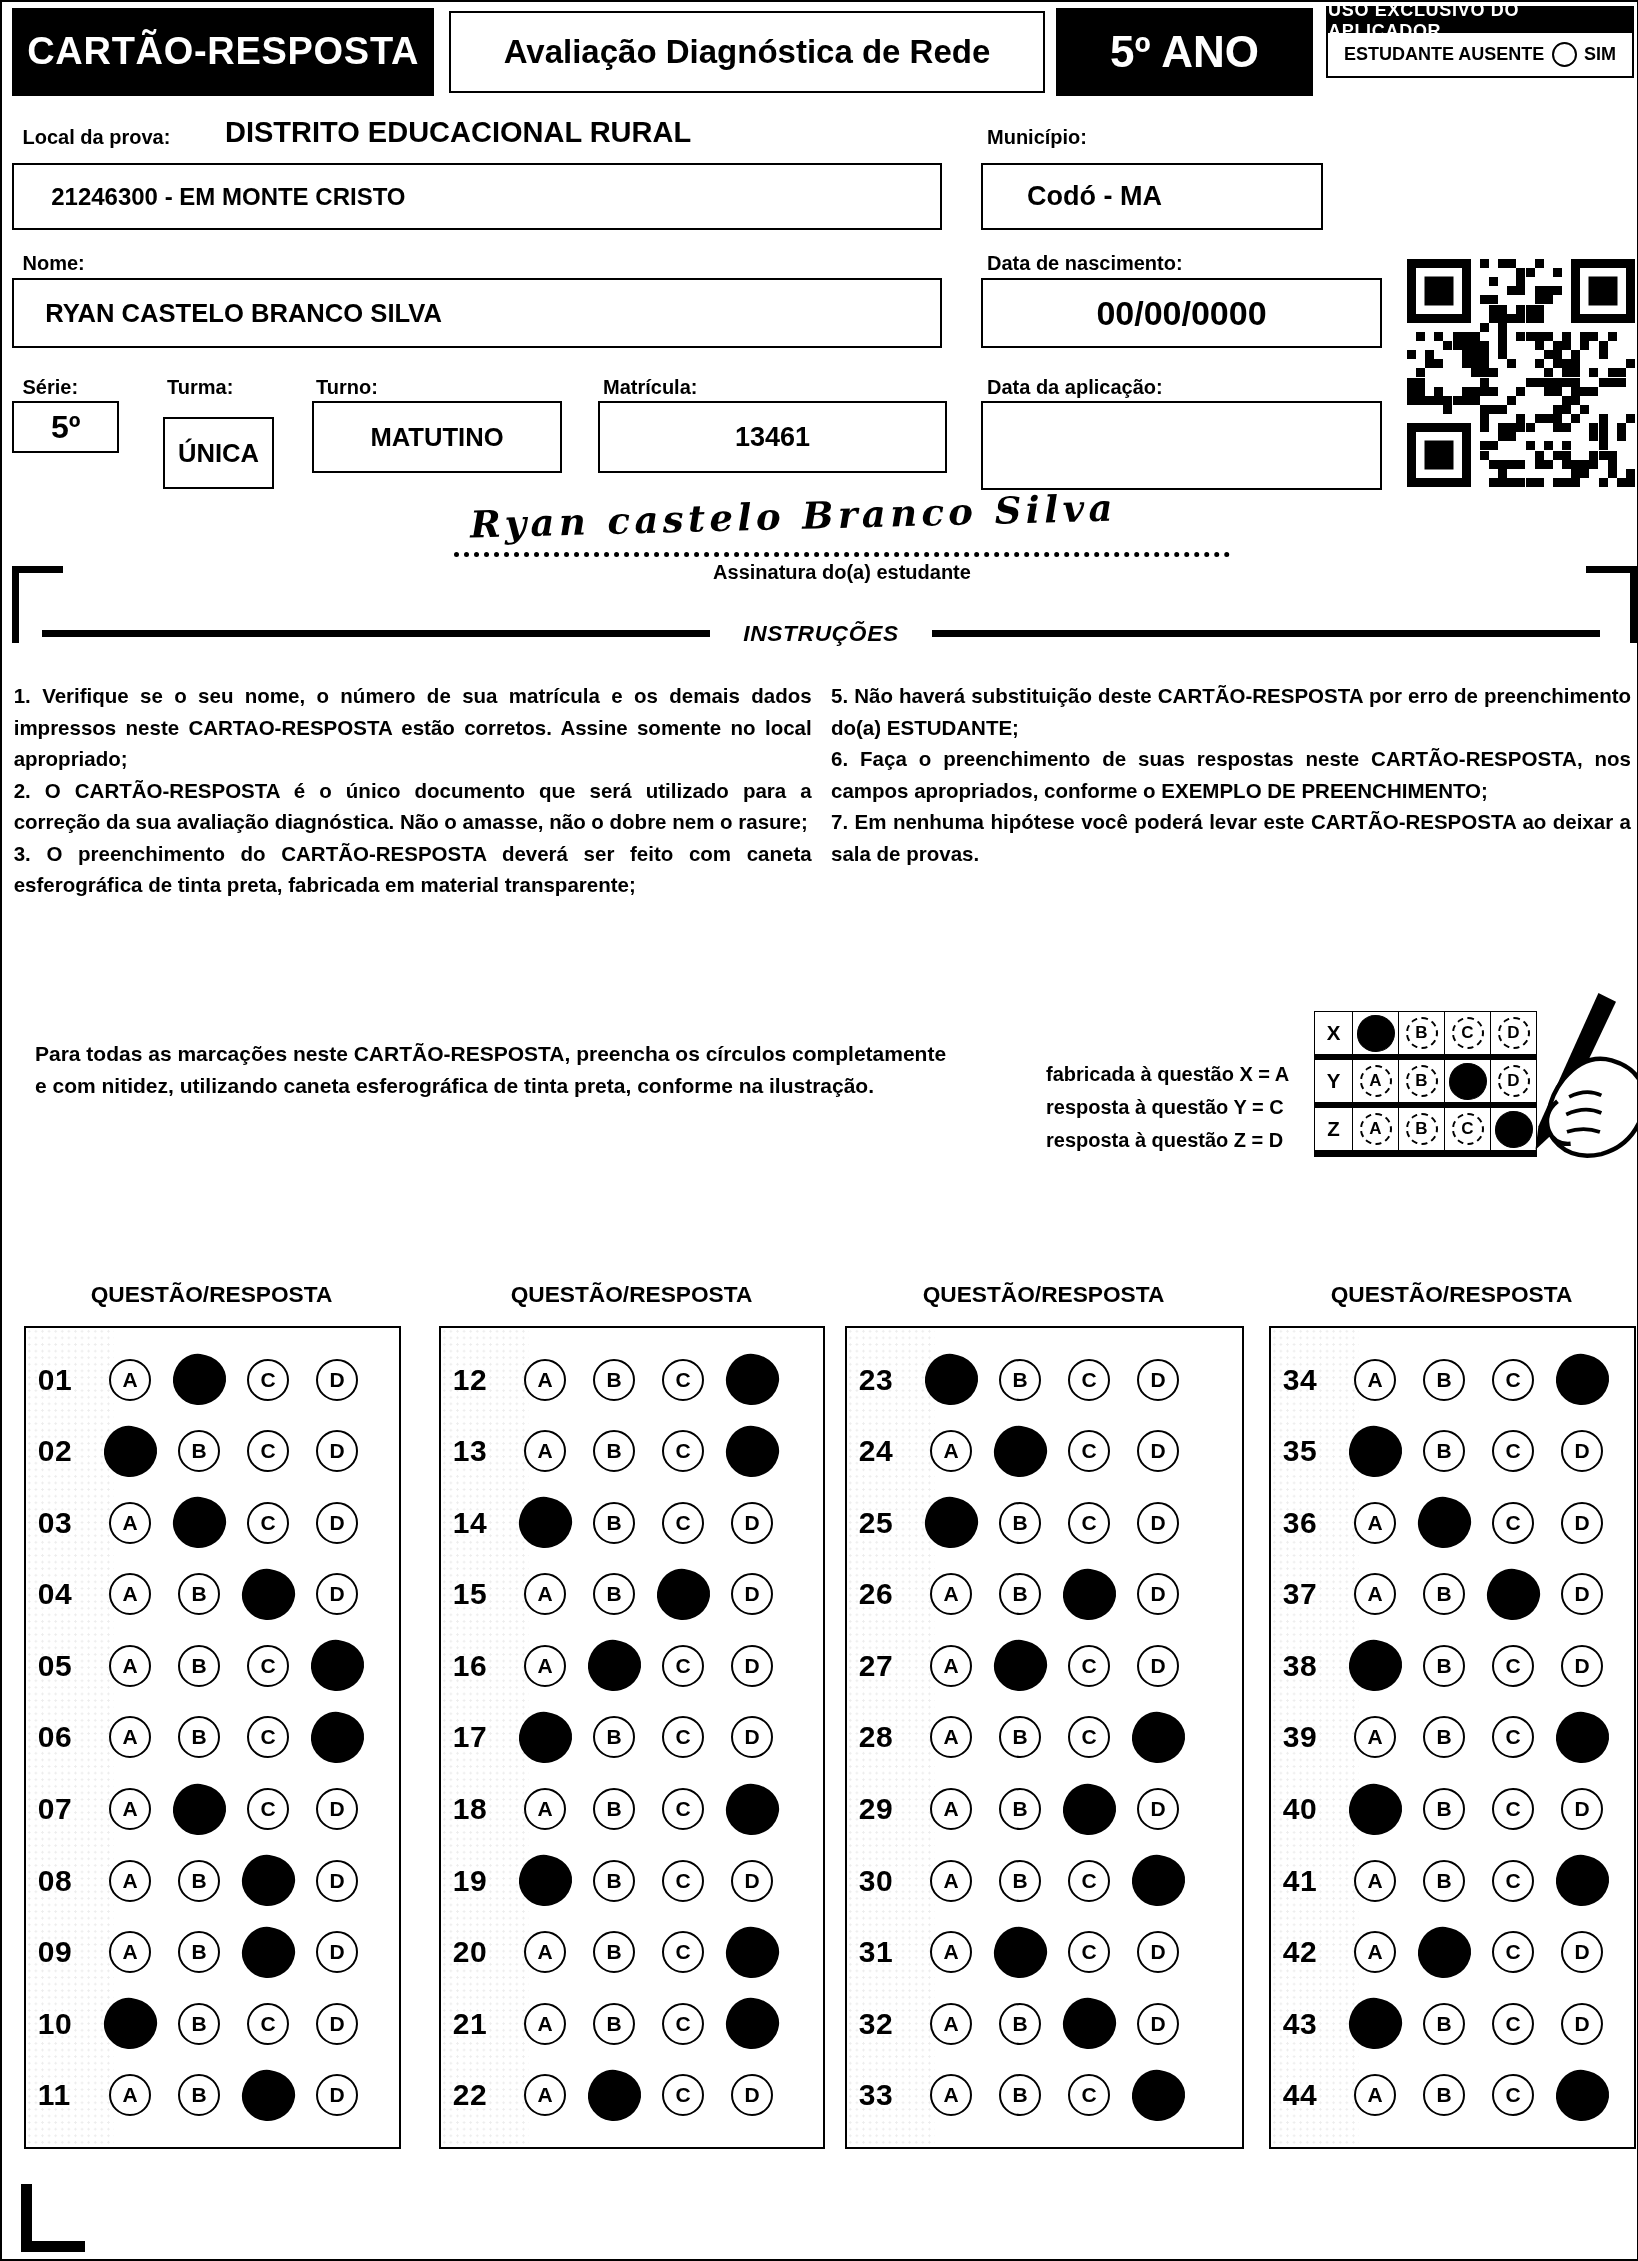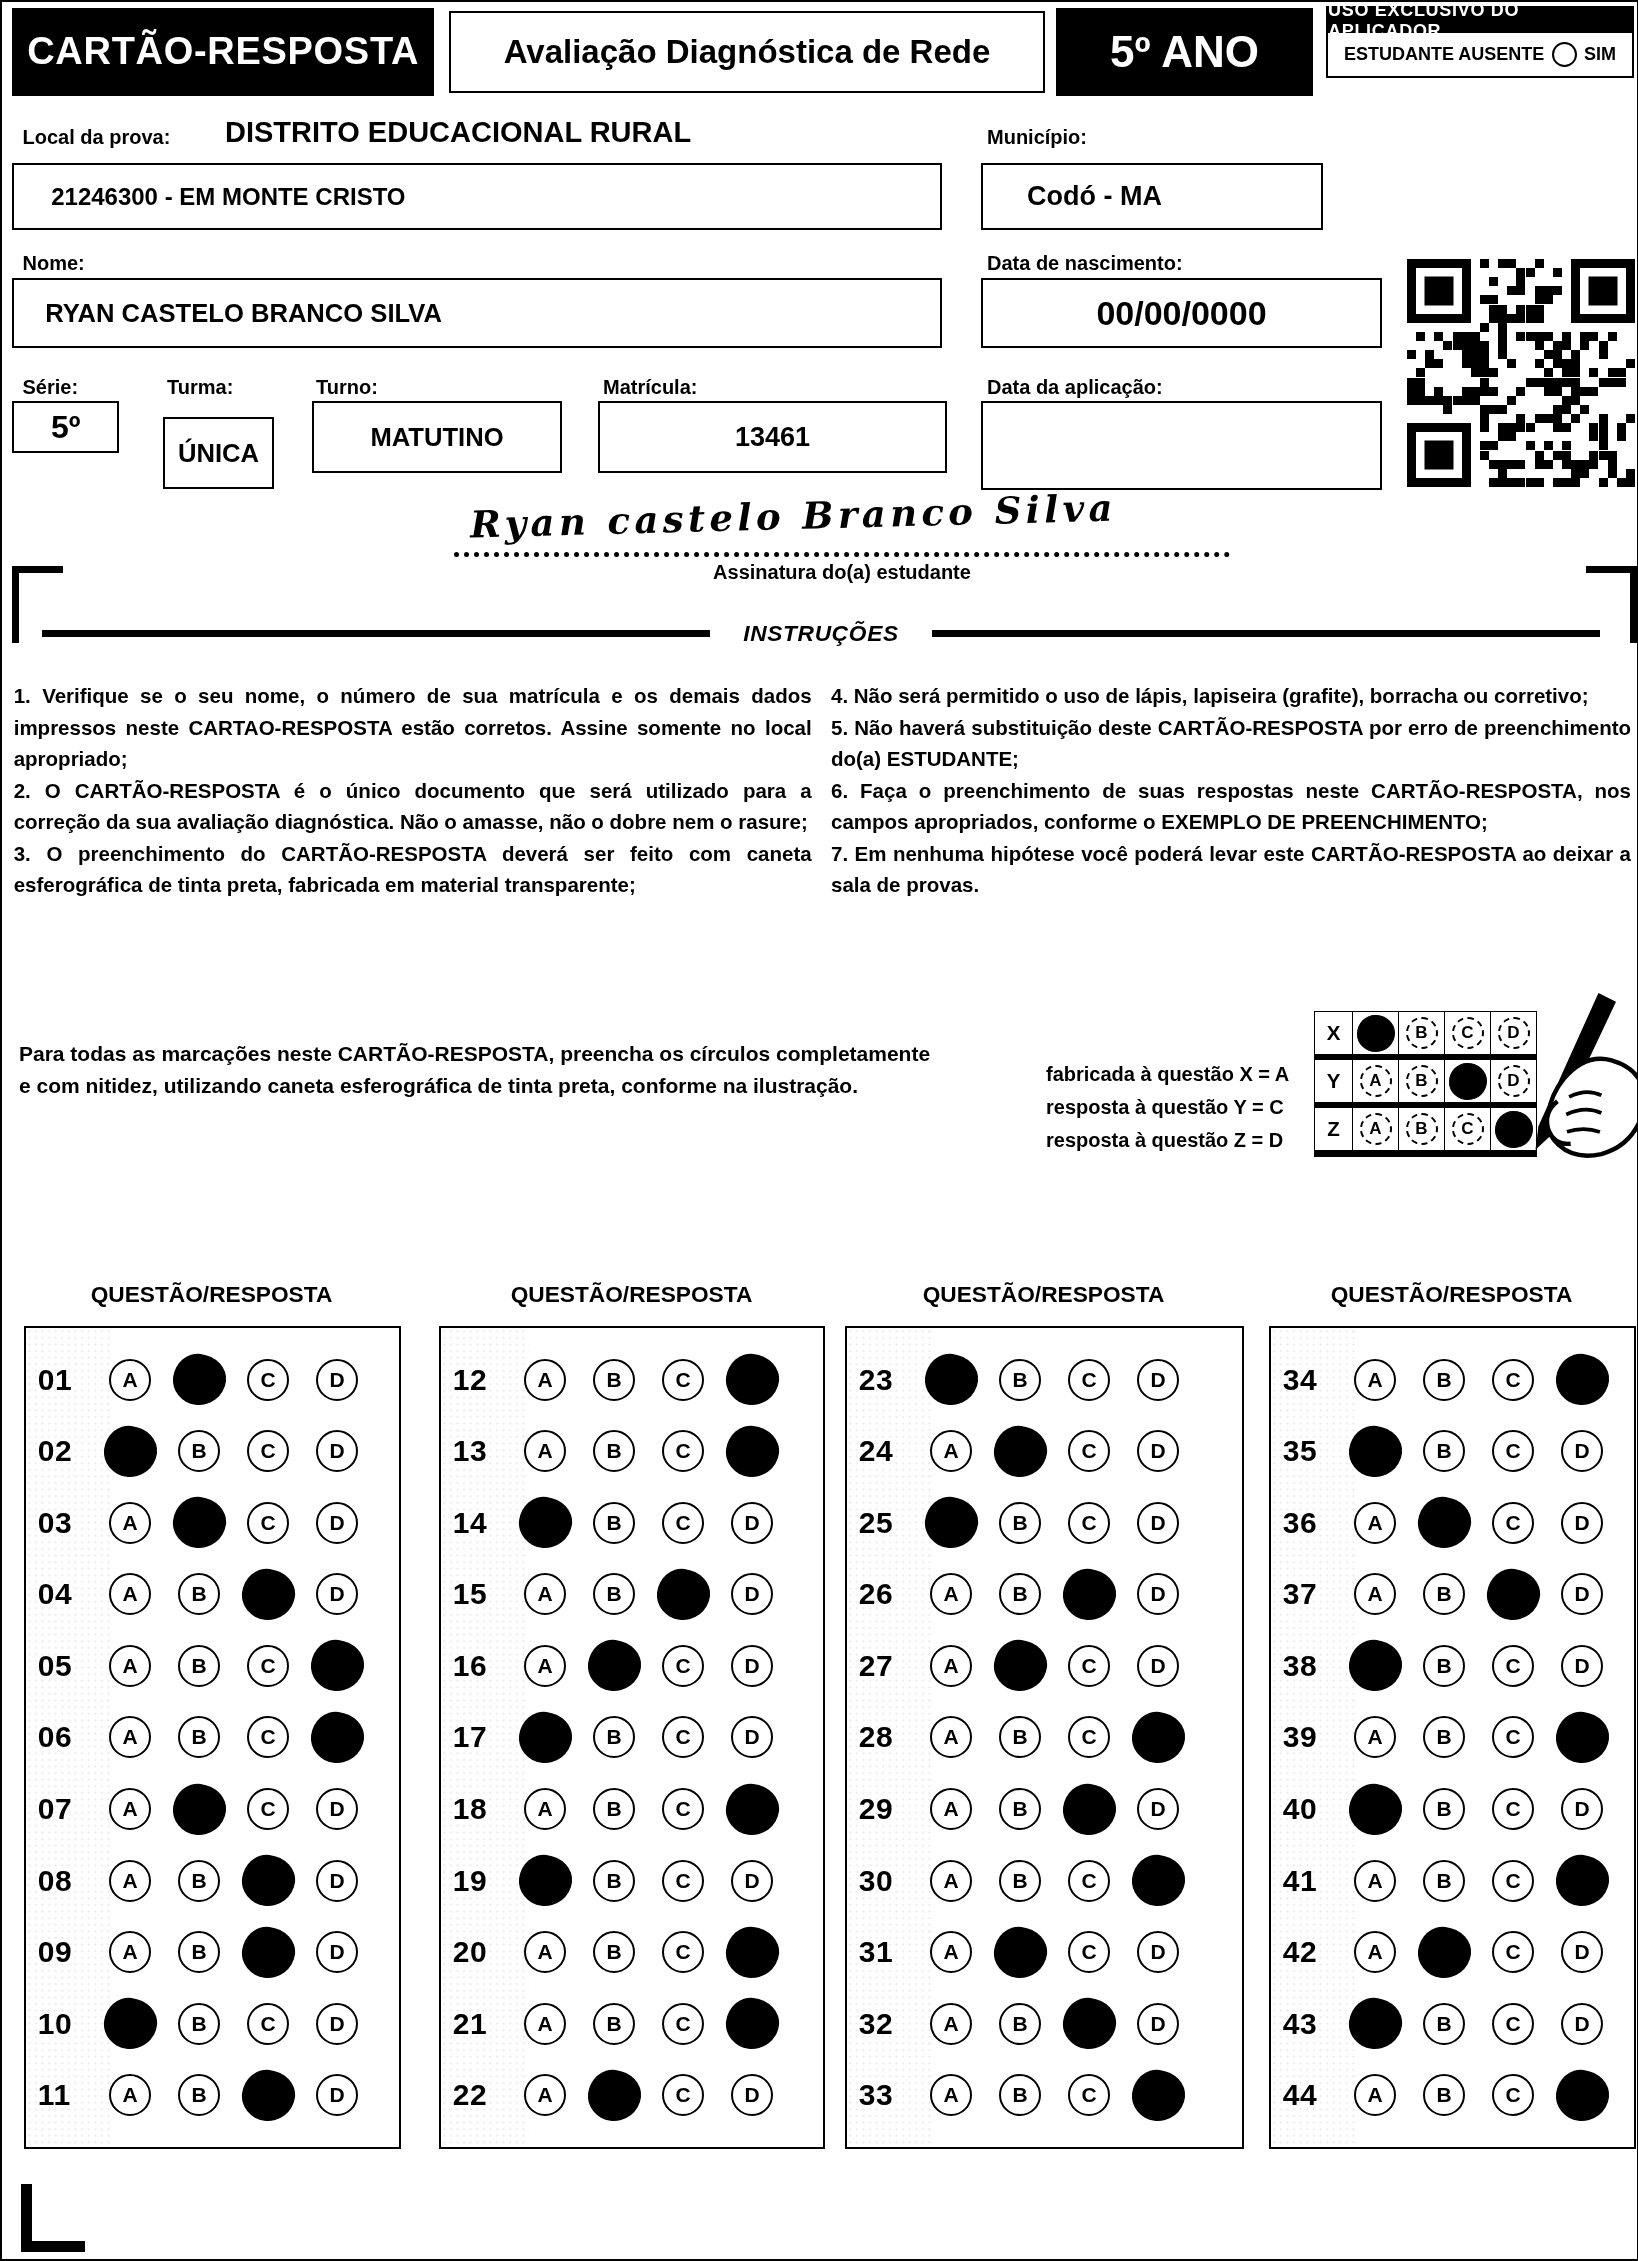--- a/index.html
+++ b/index.html
@@ -56,21 +56,21 @@
   
   .inst-head{position:absolute;left:40px;top:618px;width:1558px;display:flex;align-items:center;gap:33px;font-style:italic;}
   .inst-head .line{flex:1;height:6.6px;background:#000;}
   .inst-title{font-weight:700;font-size:22.7px;letter-spacing:0.7px;}
   .inst-col{position:absolute;top:678px;}
   .inst-col.left{left:11.7px;width:798px;}
   .inst-col.right{left:829px;width:800px;}
   .inst-item{margin:0;font-weight:700;font-size:20.5px;line-height:1.54;text-align:justify;}
 
   
-  .example-text{position:absolute;left:17px;top:1036px;width:925px;font-weight:700;font-size:21px;line-height:1.5;}
+  .example-text{position:absolute;left:33px;top:1036px;width:925px;font-weight:700;font-size:21px;line-height:1.5;}
   .legend{position:absolute;left:1044px;top:1056px;font-weight:700;font-size:20px;line-height:1.66;}
   .ex-grid{position:absolute;left:1312px;top:1009px;border:1.5px solid #000;}
   .ex-row{display:flex;border-bottom:6.6px solid #000;}
   .ex-cell{width:46px;height:42px;display:flex;align-items:center;justify-content:center;border-left:1.5px solid #000;box-sizing:border-box;}
   .ex-cell:first-child{border-left:none;width:37px;font-weight:700;font-size:20.5px;}
   .ex-bubble{width:32px;height:32px;border:2.2px dashed #000;border-radius:50%;box-sizing:border-box;
              display:flex;align-items:center;justify-content:center;font-weight:700;font-size:17px;}
   .ex-bubble.filled{width:38px;height:37px;background:#000;border:1.5px solid #000;border-radius:48% 52% 50% 50%/51% 49% 52% 48%;}
   .hand{position:absolute;left:1488px;top:991px;}
 
@@ -340,21 +340,20 @@
     <div class="line"></div>
     <div class="inst-title">INSTRUÇÕES</div>
     <div class="line"></div>
   </div>
   <div class="inst-col left">
       <p class="inst-item">1. Verifique se o seu nome, o número de sua matrícula e os demais dados impressos neste CARTAO-RESPOSTA estão corretos. Assine somente no local apropriado;</p>
       <p class="inst-item">2. O CARTÃO-RESPOSTA é o único documento que será utilizado para a correção da sua avaliação diagnóstica. Não o amasse, não o dobre nem o rasure;</p>
       <p class="inst-item">3. O preenchimento do CARTÃO-RESPOSTA deverá ser feito com caneta esferográfica de tinta preta, fabricada em material transparente;</p>
     </div>
   <div class="inst-col right">
-      <p class="inst-item">4. Não será permitido o uso de lápis, lapiseira (grafite), borracha ou corretivo;</p>
       <p class="inst-item">5. Não haverá substituição deste CARTÃO-RESPOSTA por erro de preenchimento do(a) ESTUDANTE;</p>
       <p class="inst-item">6. Faça o preenchimento de suas respostas neste CARTÃO-RESPOSTA, nos campos apropriados, conforme o EXEMPLO DE PREENCHIMENTO;</p>
       <p class="inst-item">7. Em nenhuma hipótese você poderá levar este CARTÃO-RESPOSTA ao deixar a sala de provas.</p>
     </div>
 
   <div class="example-text">Para todas as marcações neste CARTÃO-RESPOSTA, preencha os círculos completamente e com nitidez, utilizando caneta esferográfica de tinta preta, conforme na ilustração.</div>
   <div class="legend">
       <div class="legend-line">fabricada à questão X = A</div>
       <div class="legend-line">resposta à questão Y = C</div>
       <div class="legend-line">resposta à questão Z = D</div>

